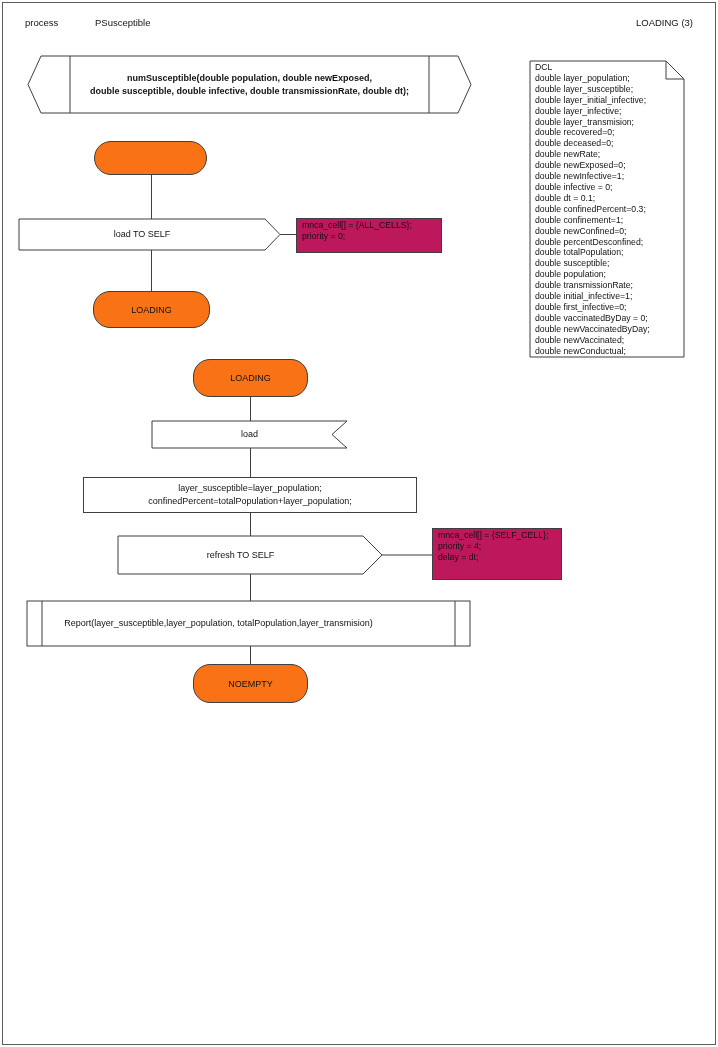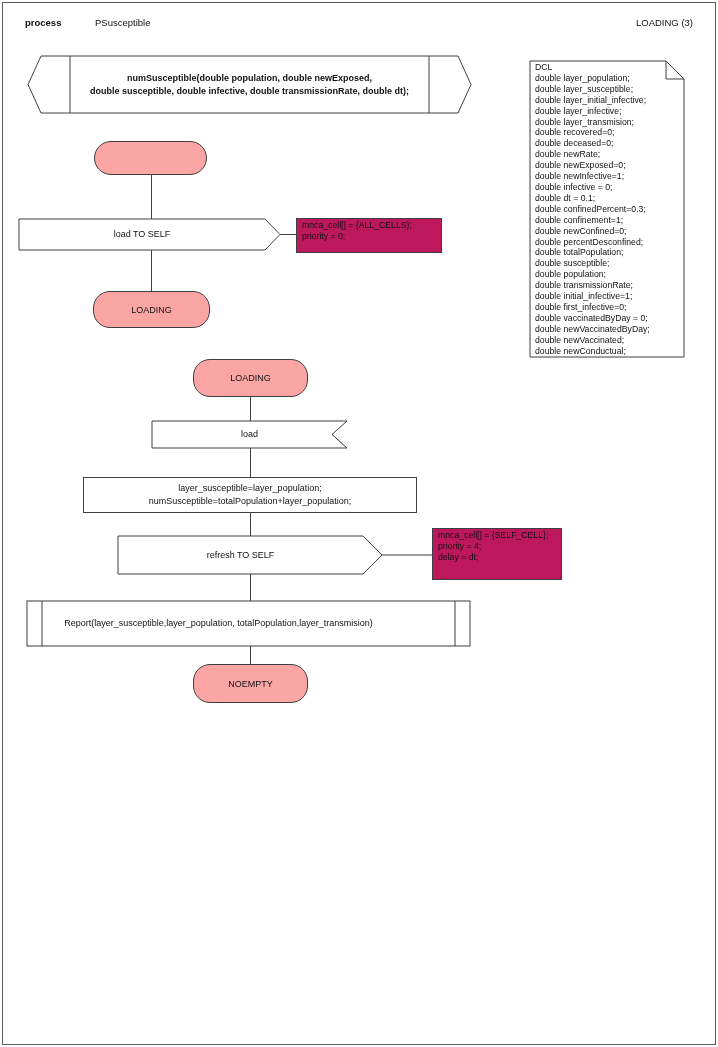--- a/index.html
+++ b/index.html
@@ -18,38 +18,38 @@
   svg.layer{position:absolute;left:0;top:0;}
   svg .shape{fill:#ffffff;stroke:var(--stroke);stroke-width:1;}
   svg .conn{stroke:var(--stroke);stroke-width:1;fill:none;}
   .hdr{position:absolute;font-size:9.5px;line-height:12px;white-space:nowrap;}
   .lbl{
     position:absolute;display:flex;align-items:center;justify-content:center;
     text-align:center;font-size:9px;line-height:13px;color:var(--text);
     white-space:pre-line;background:transparent;
   }
   .state{
-    position:absolute;border:1px solid var(--stroke);background:#fca5a5;border-radius:17px;
+    position:absolute;border:1px solid var(--stroke);background:#f97316;border-radius:17px;
     display:flex;align-items:center;justify-content:center;font-size:9px;color:var(--text);
   }
   .rect{
     position:absolute;border:1px solid var(--stroke);background:#fff;
     display:flex;align-items:center;justify-content:center;text-align:center;
     font-size:9px;line-height:13px;white-space:pre-line;color:var(--text);
   }
   .comment{
     position:absolute;border:1px solid var(--stroke);background:#be185d;
     font-size:8.7px;line-height:11px;padding:1px 5px;white-space:pre-line;
     box-sizing:border-box;color:var(--text);
   }
   .note-text{
     position:absolute;font-size:8.7px;line-height:10.9px;white-space:pre-line;
     color:var(--text);
   }
-  .bold{font-weight:bold;}
+  .bold{font-weight:normal;}
 </style>
 </head>
 <body>
 
 <div id="page">
 
   <div id="frame"></div>
 
   <div class="hdr bold" style="left:25px;top:17px;">process</div>
   <div class="hdr" style="left:87px;top:17px;padding-left:8px;">PSusceptible</div>
@@ -124,21 +124,21 @@
   <div class="comment" style="left:296px;top:218px;width:146px;height:35px;">mnca_cell[] = {ALL_CELLS};
 priority = 0;</div>
 
   <div class="state" style="left:93px;top:291px;width:115px;height:35px;">LOADING</div>
 
   <div class="state" style="left:193px;top:359px;width:113px;height:36px;">LOADING</div>
 
   <div class="lbl" style="left:152px;top:421px;width:195px;height:27px;">load</div>
 
   <div class="rect" style="left:83px;top:477px;width:332px;height:34px;">layer_susceptible=layer_population;
-numSusceptible=totalPopulation+layer_population;</div>
+confinedPercent=totalPopulation+layer_population;</div>
 
   <div class="lbl" style="left:118px;top:536px;width:245px;height:38px;">refresh TO SELF</div>
 
   <div class="comment" style="left:432px;top:528px;width:130px;height:52px;">mnca_cell[] = {SELF_CELL};
 priority = 4;
 delay = dt;</div>
 
   <div class="lbl" style="left:42px;top:601px;width:353px;height:45px;">Report(layer_susceptible,layer_population, totalPopulation,layer_transmision)</div>
 
   <div class="state" style="left:193px;top:664px;width:113px;height:37px;">NOEMPTY</div>

